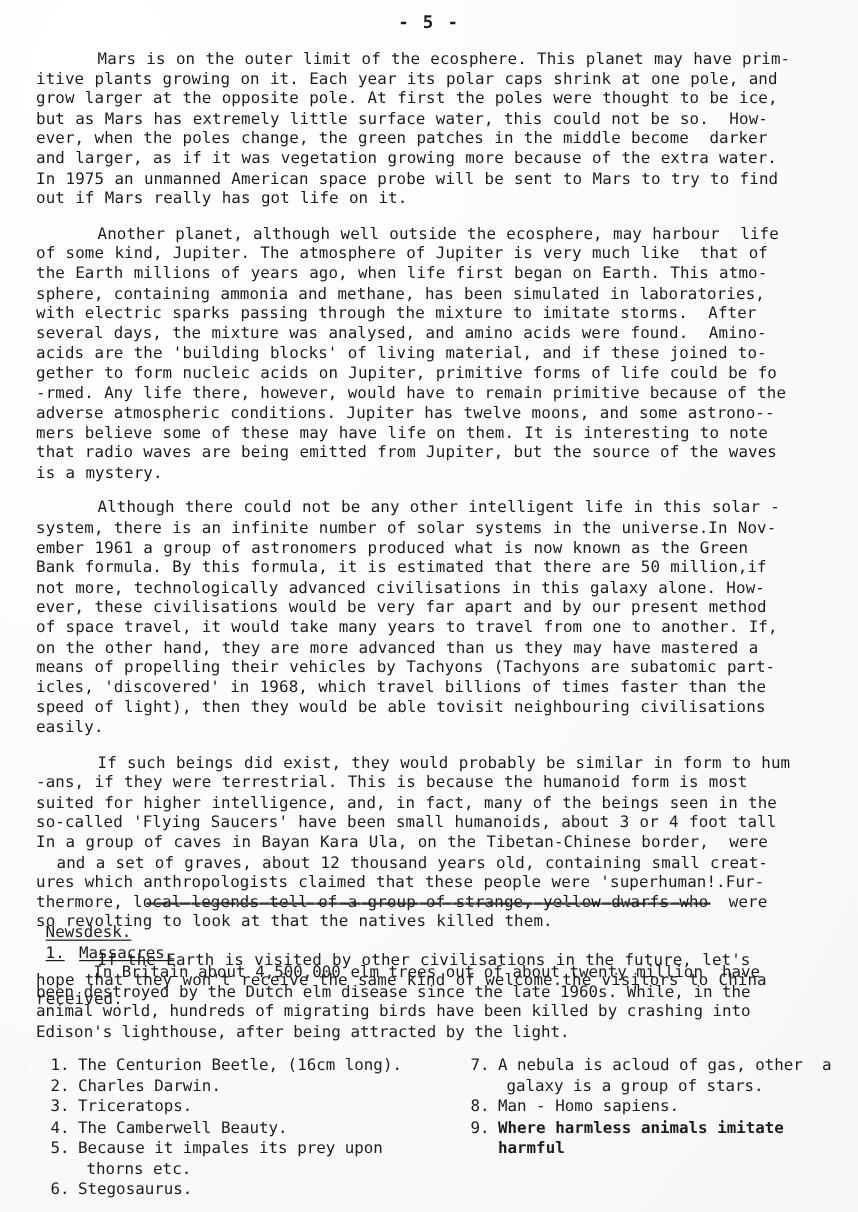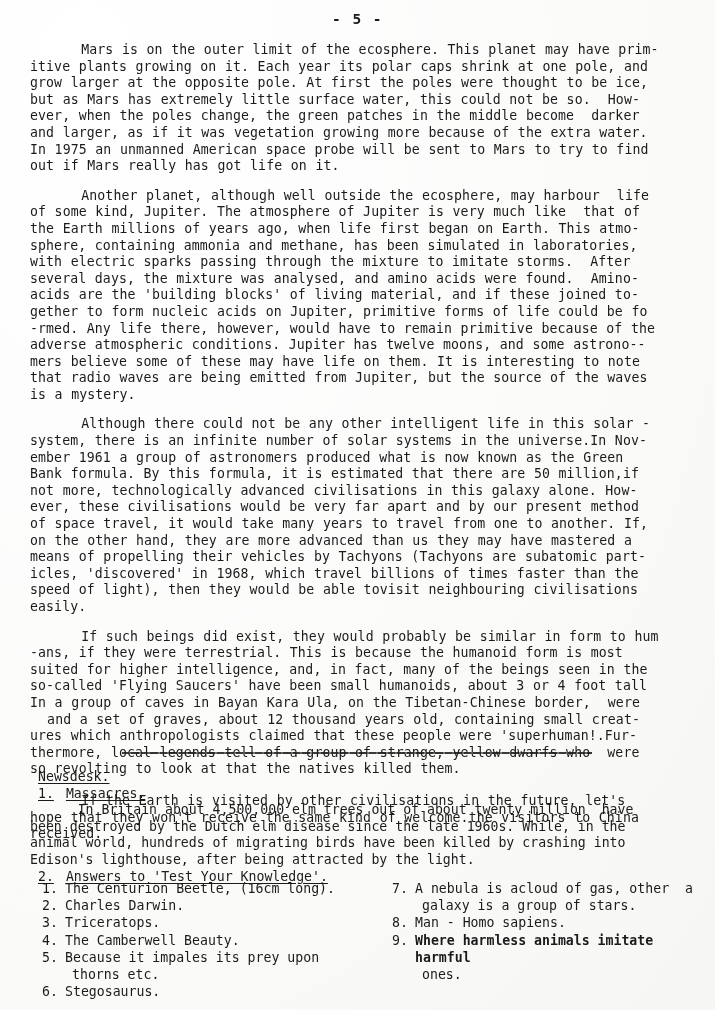--- a/index.html
+++ b/index.html
@@ -201,23 +201,20 @@
     </div>
 
     <div class="news-item-head">
       <span class="num">1.</span><span class="hd">Massacres.</span>
     </div>
     <div class="news-body">      In Britain about 4,500,000 elm trees out of about twenty million  have
 been destroyed by the Dutch elm disease since the late 1960s. While, in the
 animal world, hundreds of migrating birds have been killed by crashing into
 Edison's lighthouse, after being attracted by the light.</div>
 
-    <div class="news-item-head">
-      <span class="num">2.</span><span class="hd">Answers to 'Test Your Knowledge'.</span>
-    </div>
   </div>
 
   <div class="answers">
 
     <div class="ans-col left">
       <div class="ans-row">
         <span class="ans-num">1.</span>
         <span class="ans-txt">The Centurion Beetle, (16cm long).</span>
       </div>
       <div class="ans-row">
@@ -250,18 +247,17 @@
       </div>
       <div class="ans-cont">galaxy is a group of stars.</div>
       <div class="ans-row">
         <span class="ans-num">8.</span>
         <span class="ans-txt">Man - Homo sapiens.</span>
       </div>
       <div class="ans-row">
         <span class="ans-num">9.</span>
         <span class="ans-txt bold">Where harmless animals imitate harmful</span>
       </div>
-      <div class="ans-cont">ones.</div>
     </div>
 
   </div>
 
 </div>
 
 </body></html>

